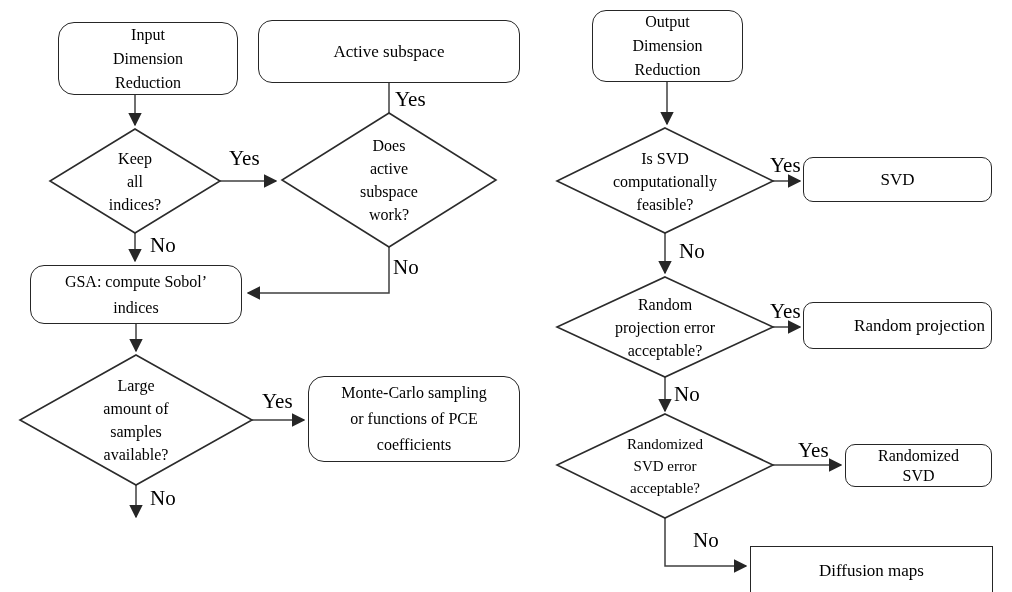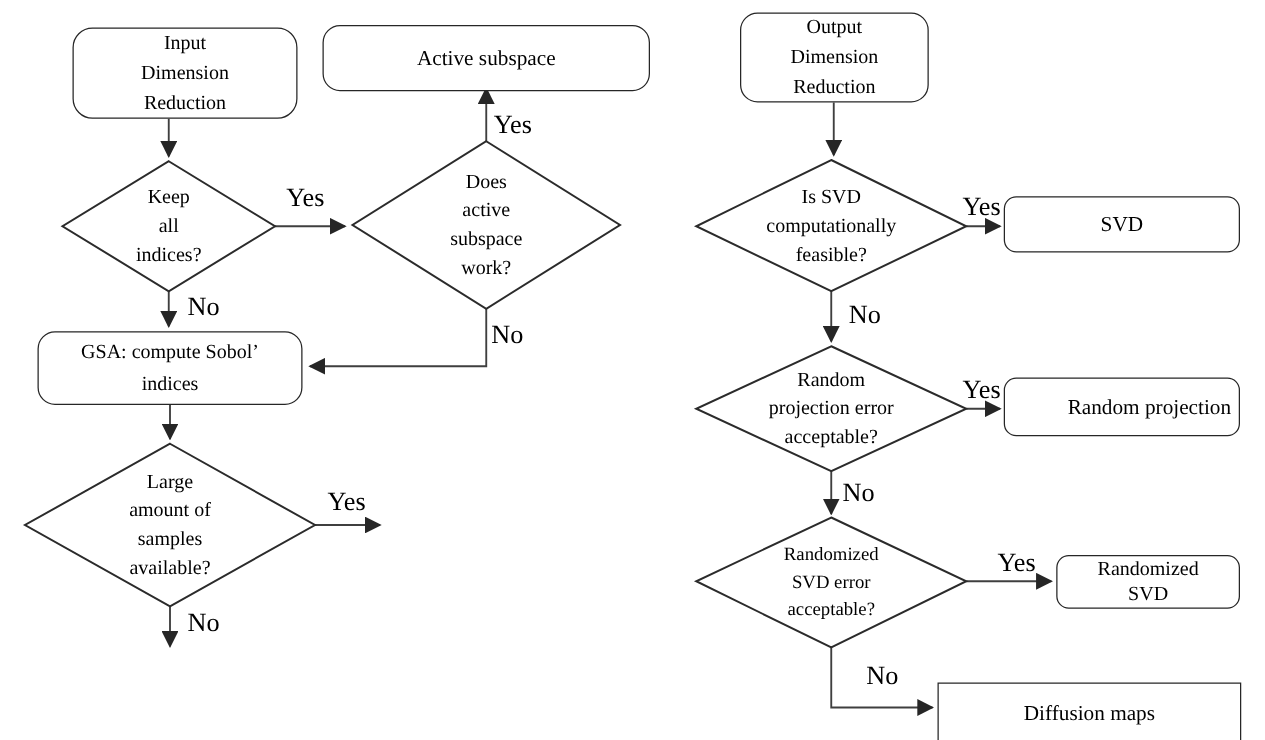--- a/index.html
+++ b/index.html
@@ -82,30 +82,33 @@
 
   <div class="dlabel" style="left:135px;top:181px;">Keep
 all
 indices?</div>
 
   <div class="dlabel" style="left:389px;top:180px;">Does
 active
 subspace
 work?</div>
 
-  <div class="box" style="left:258px;top:20px;width:262px;height:53px;border-radius:14px;font-size:17px;">Active subspace</div>
+  <div class="box" style="left:258px;top:20px;width:262px;height:63px;border-radius:14px;font-size:17px;">Active subspace</div>
 
   <div class="box" style="left:30px;top:265px;width:212px;height:59px;border-radius:14px;line-height:26px;">GSA: compute Sobol’
 indices</div>
 
   <div class="dlabel" style="left:136px;top:420px;">Large
 amount of
 samples
 available?</div>
 
+  <div class="box" style="left:308px;top:376px;width:212px;height:86px;border-radius:16px;line-height:26px;">Monte-Carlo sampling
+or functions of PCE
+coefficients</div>
 
 
   <span class="elabel" style="left:229px;top:148px;">Yes</span>
   <span class="elabel" style="left:150px;top:235px;">No</span>
   <span class="elabel" style="left:395px;top:89px;">Yes</span>
   <span class="elabel" style="left:393px;top:257px;">No</span>
   <span class="elabel" style="left:262px;top:391px;">Yes</span>
   <span class="elabel" style="left:150px;top:488px;">No</span>
 
   <div class="box" style="left:592px;top:10px;width:151px;height:72px;border-radius:14px;">Output

